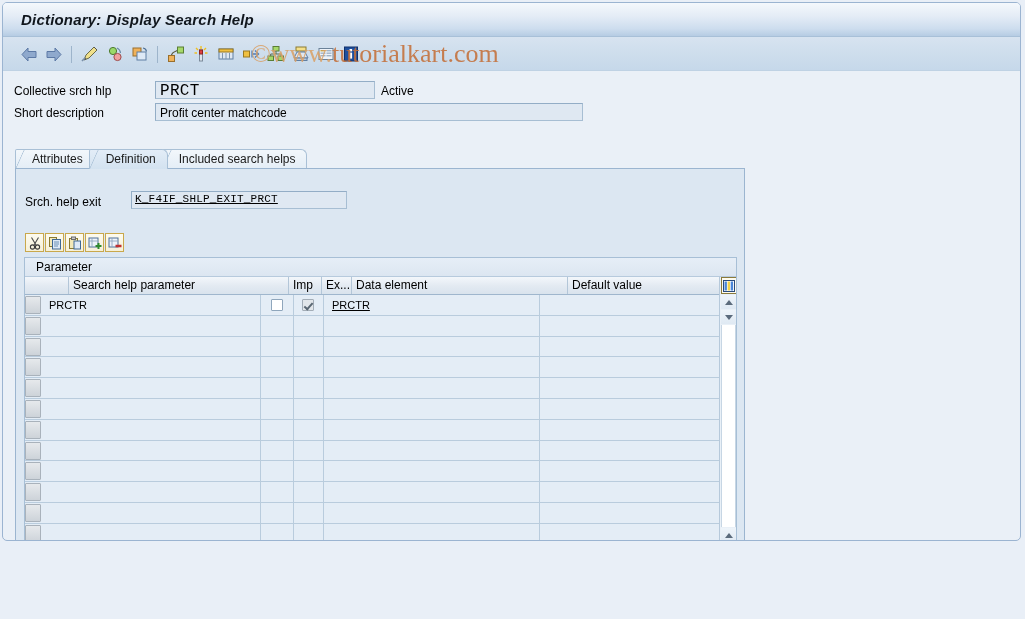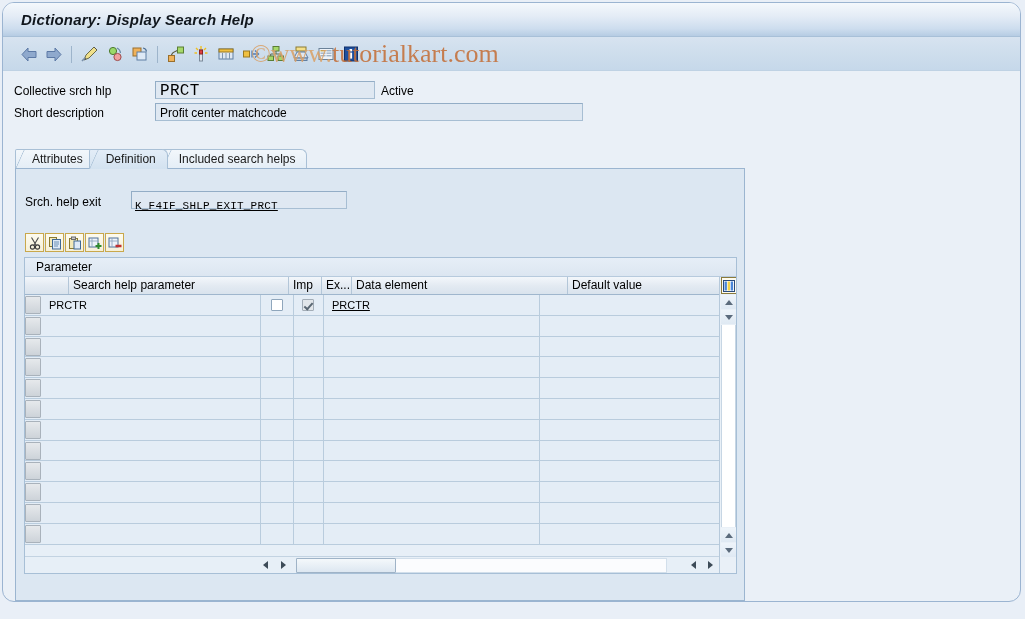--- a/index.html
+++ b/index.html
@@ -21,23 +21,23 @@
     background: #e9eff7;
     overflow: hidden;
   }
 
   
   .win-frame {
     position: absolute;
     left: 2px;
     top: 2px;
     width: 1019px;
-    height: 600px;
+    height: 539px;
     border: 1px solid #9bb4d1;
-    border-radius: 12px;
+    border-radius: 5px;
     background: #eaf0f7;
     box-sizing: border-box;
     overflow: hidden;
   }
 
   
   .titlebar {
     position: absolute;
     left: 0;
     top: 0;
@@ -234,21 +234,21 @@
     width: 216px;
     height: 18px;
     box-sizing: border-box;
     background: #dfe8f2;
     border: 1px solid #a7bed3;
     border-top-color: #93adc6;
     border-left-color: #93adc6;
     font-family: "Liberation Mono", monospace;
     font-size: 11px;
     line-height: 15px;
-    padding: 7px 2px 0 3px;
+    padding: 0 2px 0 3px;
     color: #000;
     letter-spacing: 0.2px;
   }
   .panel-field-input .uline {
     text-decoration: underline;
     text-underline-offset: 1px;
   }
 
   
   .mini-tb {

